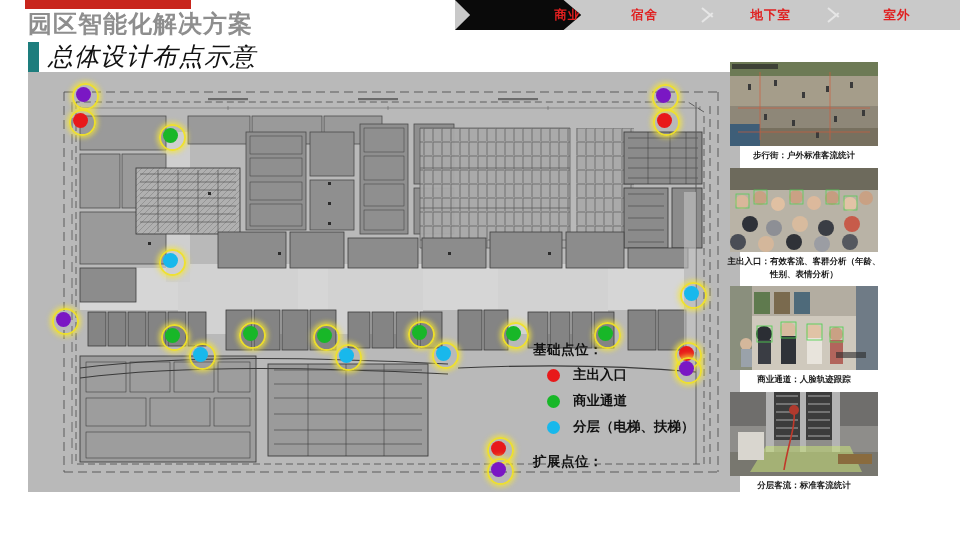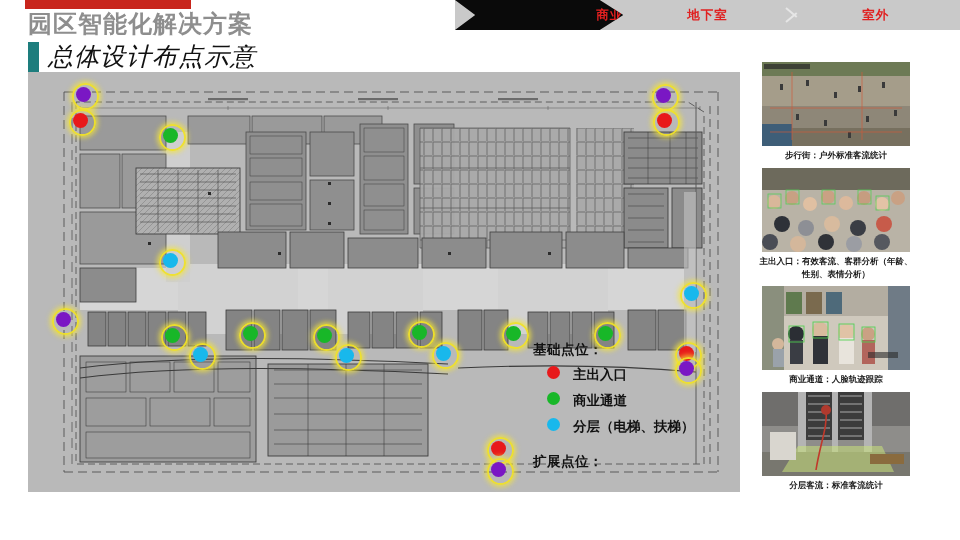--- a/index.html
+++ b/index.html
@@ -108,35 +108,35 @@
   
   .legend{
     position:absolute;left:533px;top:341px;width:200px;
     font-size:13px;color:#111;
   }
   .legend-head{
     font-weight:bold;font-size:13.5px;margin-bottom:7px;letter-spacing:.5px;
   }
   .legend-head.second{margin-top:17px;}
   .legend-row{
-    display:flex;align-items:flex-start;margin:0 0 8px 14px;
+    display:flex;align-items:center;margin:0 0 8px 14px;
   }
   .legend-dot{
     width:13px;height:13px;border-radius:50%;flex:0 0 auto;margin-right:13px;
   }
   .legend-label{font-weight:bold;font-size:13.5px;white-space:nowrap;}
   .legend-row.ext{align-items:flex-start;margin-top:2px;}
   .legend-row.ext .legend-dot{margin-top:12px;}
   .legend-label.two-line{line-height:1.35;padding-left:12px;}
   .legend-label.two-line span{display:block;}
   .legend-label.two-line span:last-child{padding-left:13px;}
 
   
   .photos{
-    position:absolute;left:762px;top:62px;width:148px;
+    position:absolute;left:730px;top:62px;width:148px;
   }
   .photo-block{margin-bottom:6px;}
   .photo{
     width:148px;height:84px;display:block;position:relative;overflow:hidden;
     background:#7e7e7e;
   }
   .photo svg{display:block;width:100%;height:100%;}
   .caption{
     font-size:8.5px;color:#1a1a1a;font-weight:bold;
     text-align:center;line-height:1.5;
@@ -151,20 +151,24 @@
 <div class="main-title">园区智能化解决方案</div>
 
 <div class="sub-title-wrap">
   <div class="teal-tick"></div>
   <div class="sub-title">总体设计布点示意</div>
 </div>
 
 <div class="tabs">
   <div class="tab active">
     <span class="lbl">商业</span>
+  </div>
+  <div class="tab">
+    <span class="lbl">宿舍</span>
+    <span class="sep"></span>
   </div>
   <div class="tab">
     <span class="lbl">地下室</span>
     <span class="sep"></span>
   </div>
   <div class="tab">
     <span class="lbl">室外</span>
   </div>
 </div>
 

